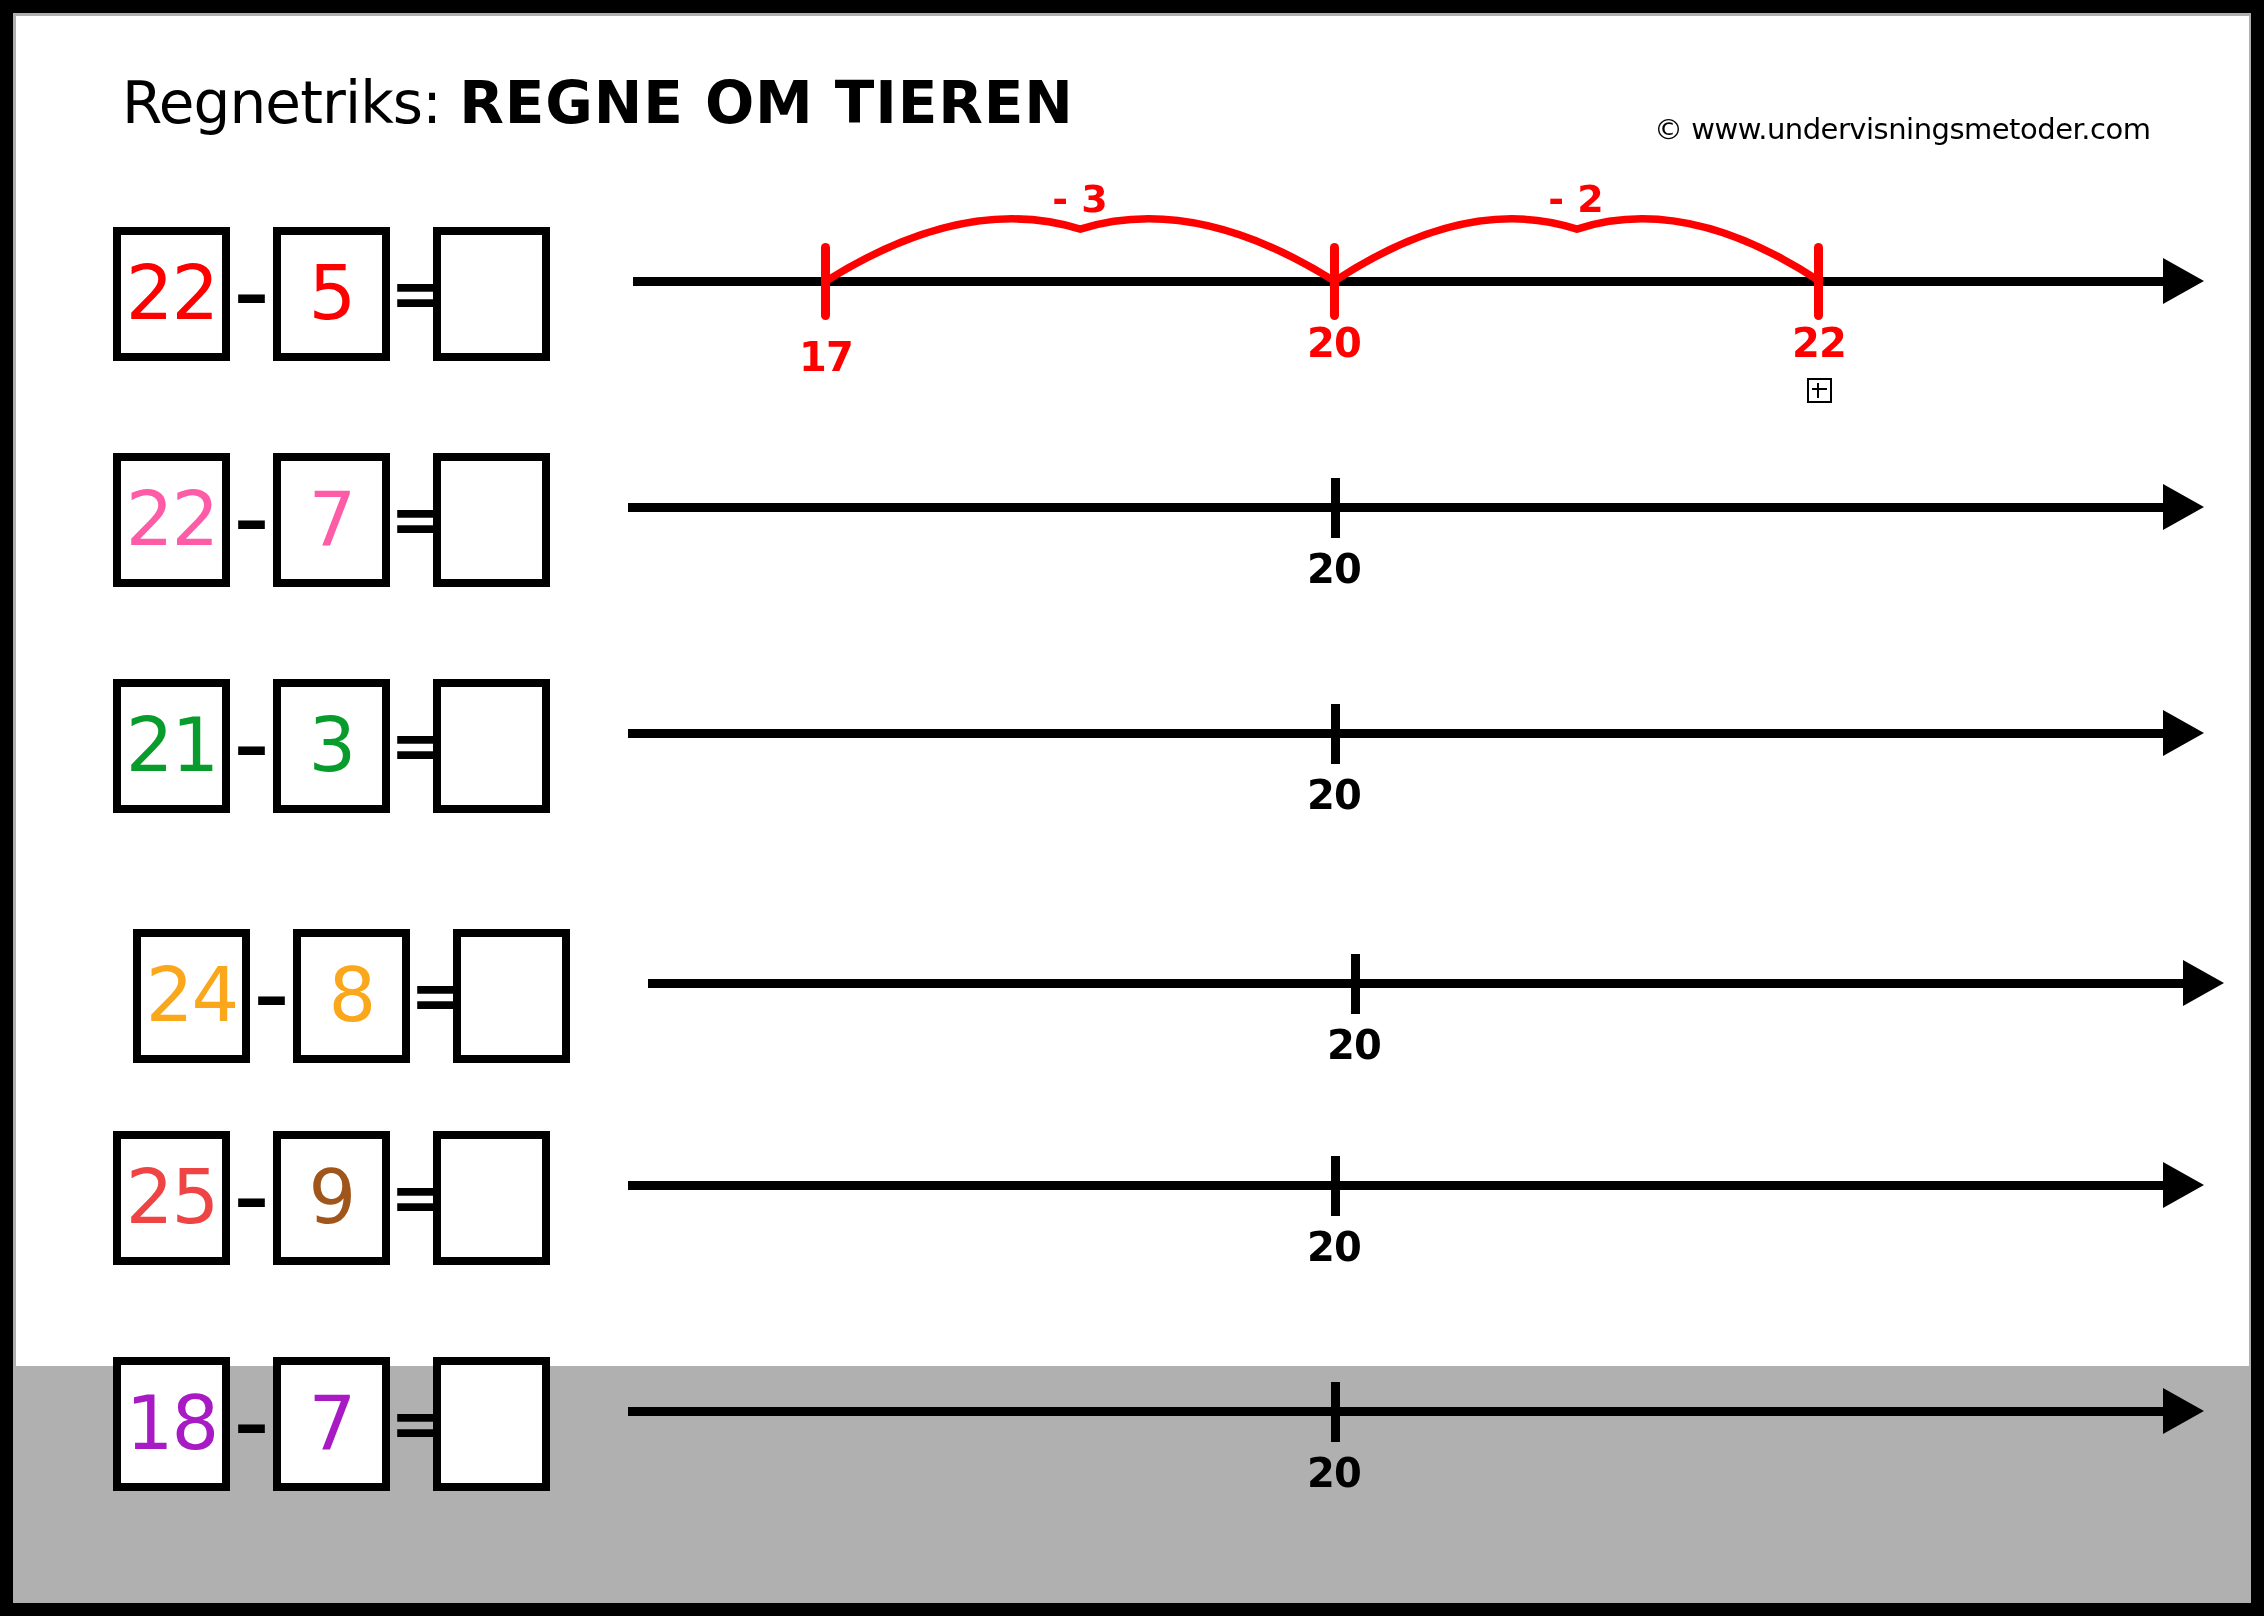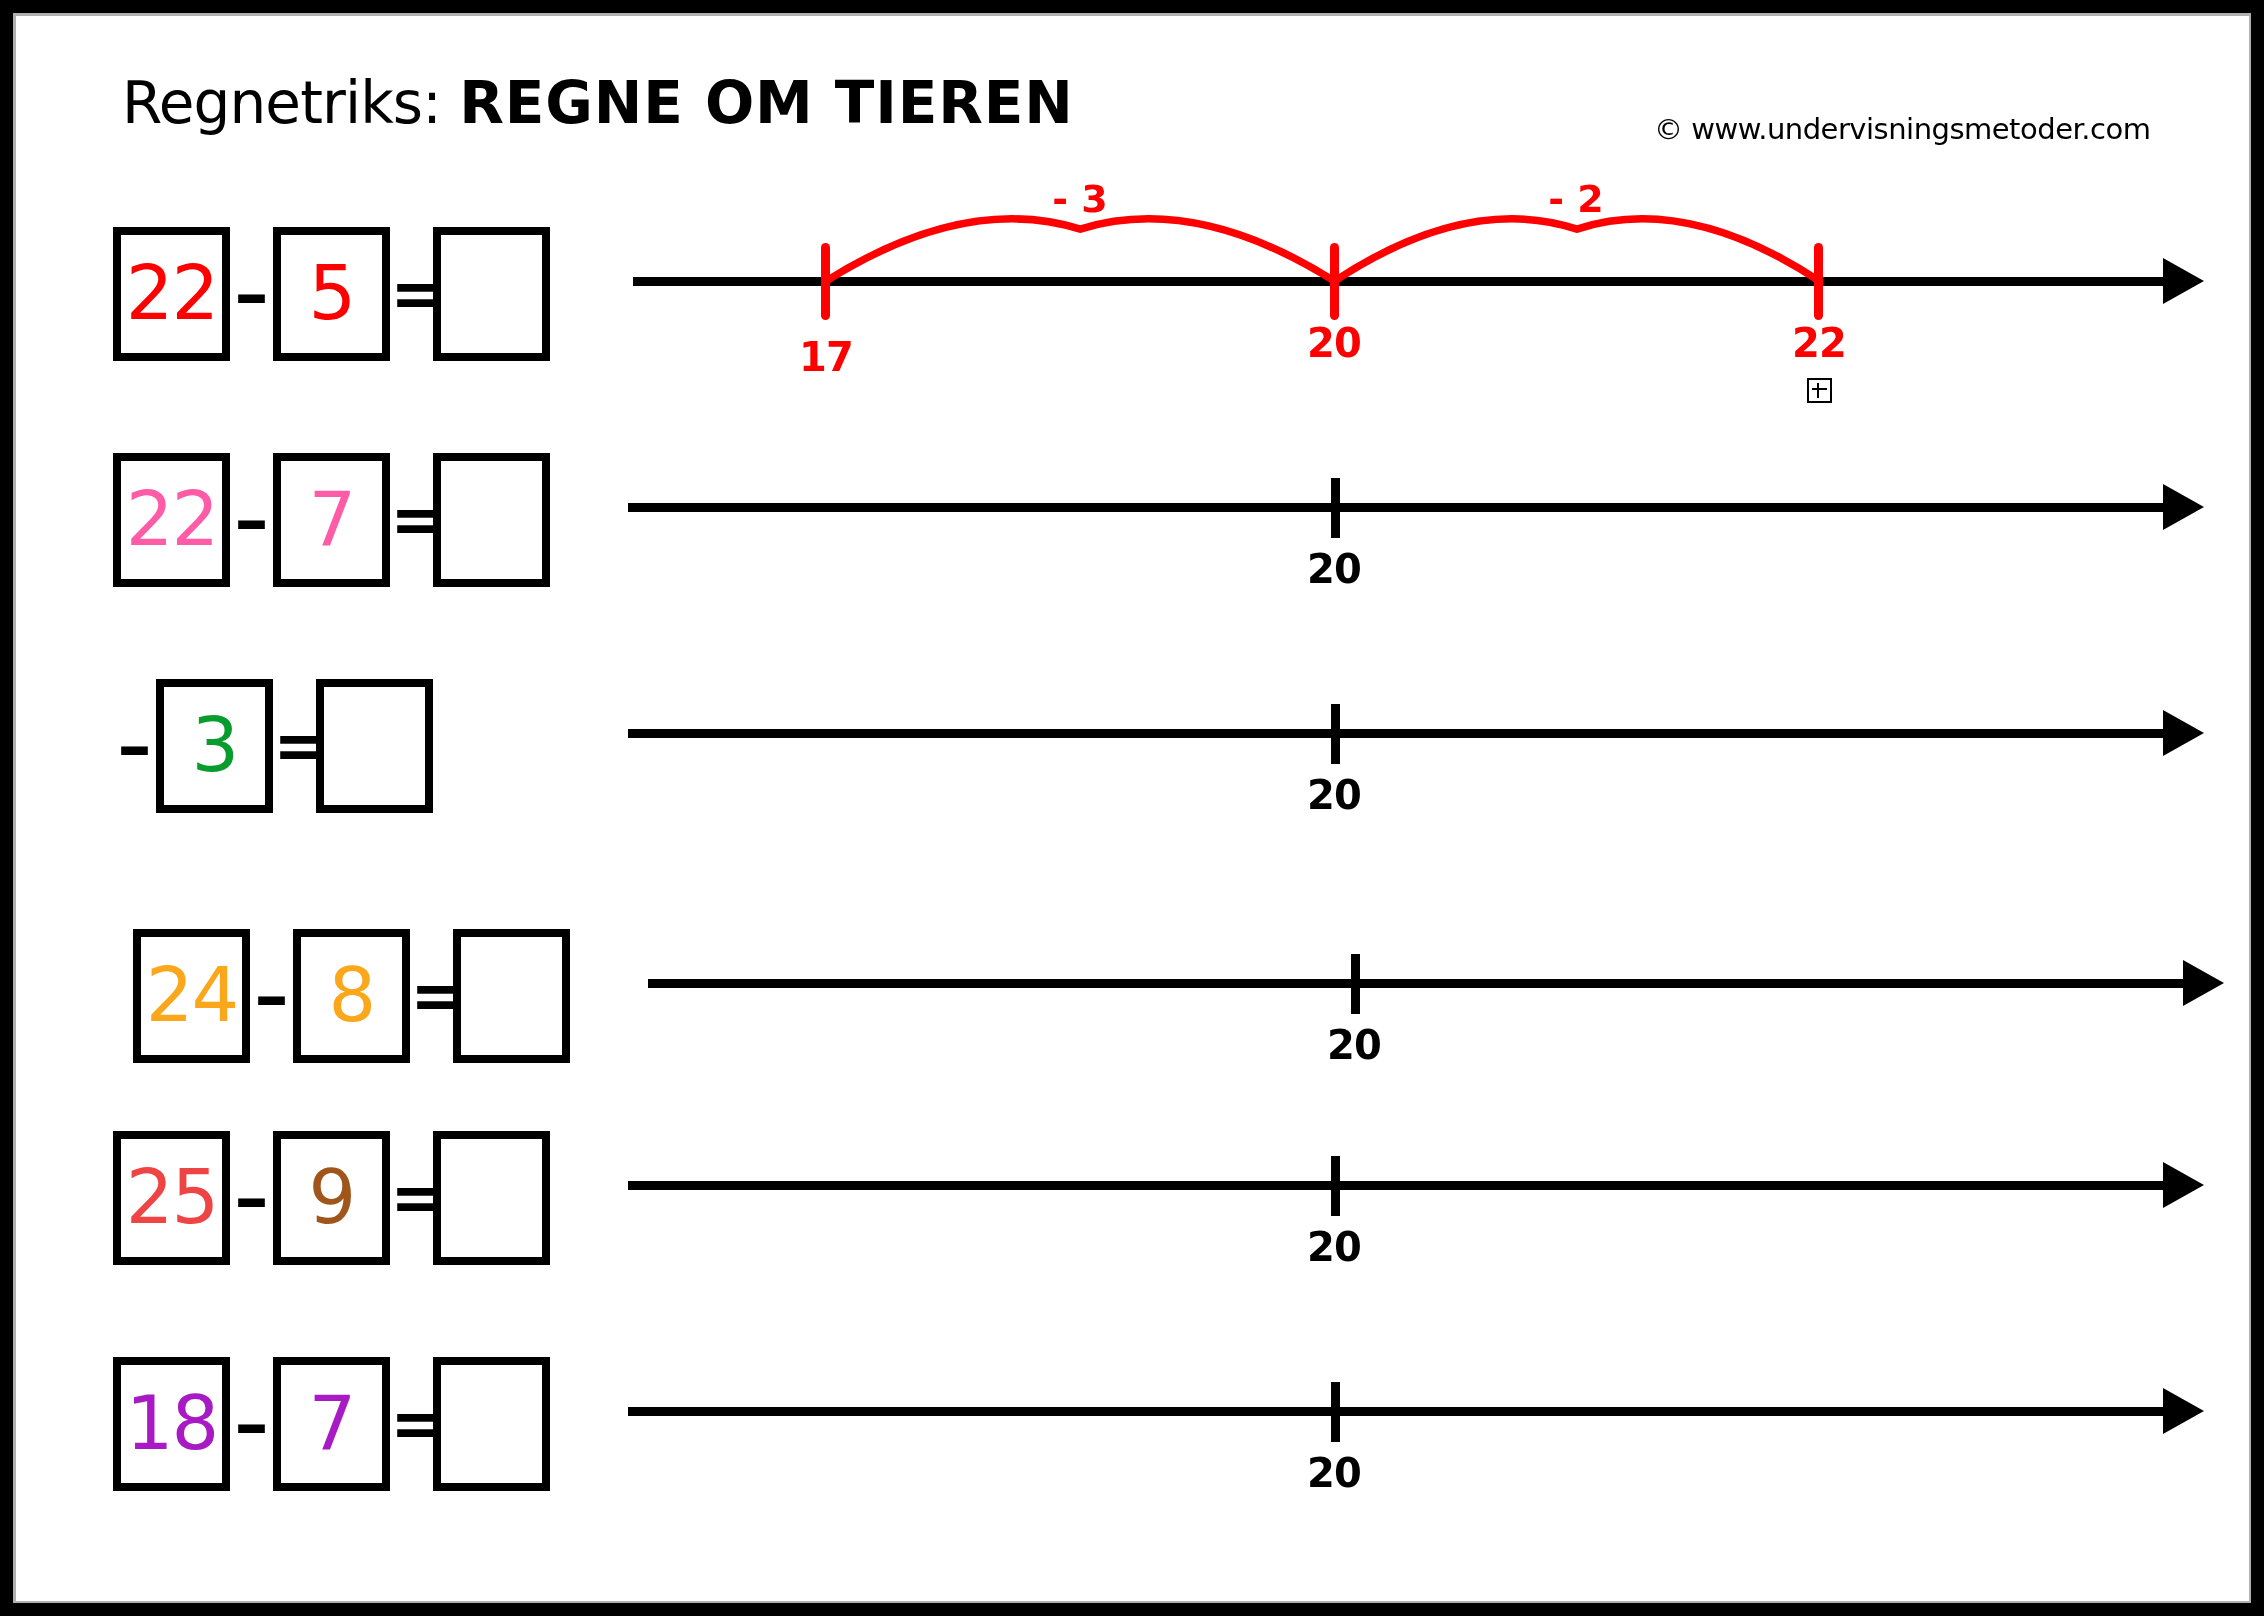--- a/index.html
+++ b/index.html
@@ -23,21 +23,21 @@
     top: 13px;
     width: 2238px;
     height: 1590px;
     background: #b0b0b0;
   }
   #sheet {
     position: absolute;
     left: 16px;
     top: 16px;
     width: 2233px;
-    height: 1585px;
+    height: 1350px;
     background: #ffffff;
   }
 
   
   #title {
     position: absolute;
     left: 106px;
     top: 58px;
     white-space: nowrap;
     color: #000000;
@@ -248,20 +248,21 @@
           </div>
           <div class="nline">
             <div class="axis" style="left: 612px; width: 1535px;"></div>
             <div class="arrowhead" style="left: 2147px;"></div>
             <div class="tick" style="left: 1315px;"></div>
             <div class="ticklabel" style="left: 1318px;">20</div>
           </div>
         </div>
         <div class="row" style="top: 654px;">
           <div class="eq">
+            <div class="numbox" style="color: rgb(7, 156, 44);">21</div>
             <div class="op minus" style="color: rgb(0, 0, 0);">–</div>
             <div class="numbox" style="color: rgb(7, 156, 44);">3</div>
             <div class="op" style="color: rgb(0, 0, 0);">=</div>
             <div class="numbox empty" style="color: rgb(7, 156, 44);"></div>
           </div>
           <div class="nline">
             <div class="axis" style="left: 612px; width: 1535px;"></div>
             <div class="arrowhead" style="left: 2147px;"></div>
             <div class="tick" style="left: 1315px;"></div>
             <div class="ticklabel" style="left: 1318px;">20</div>

